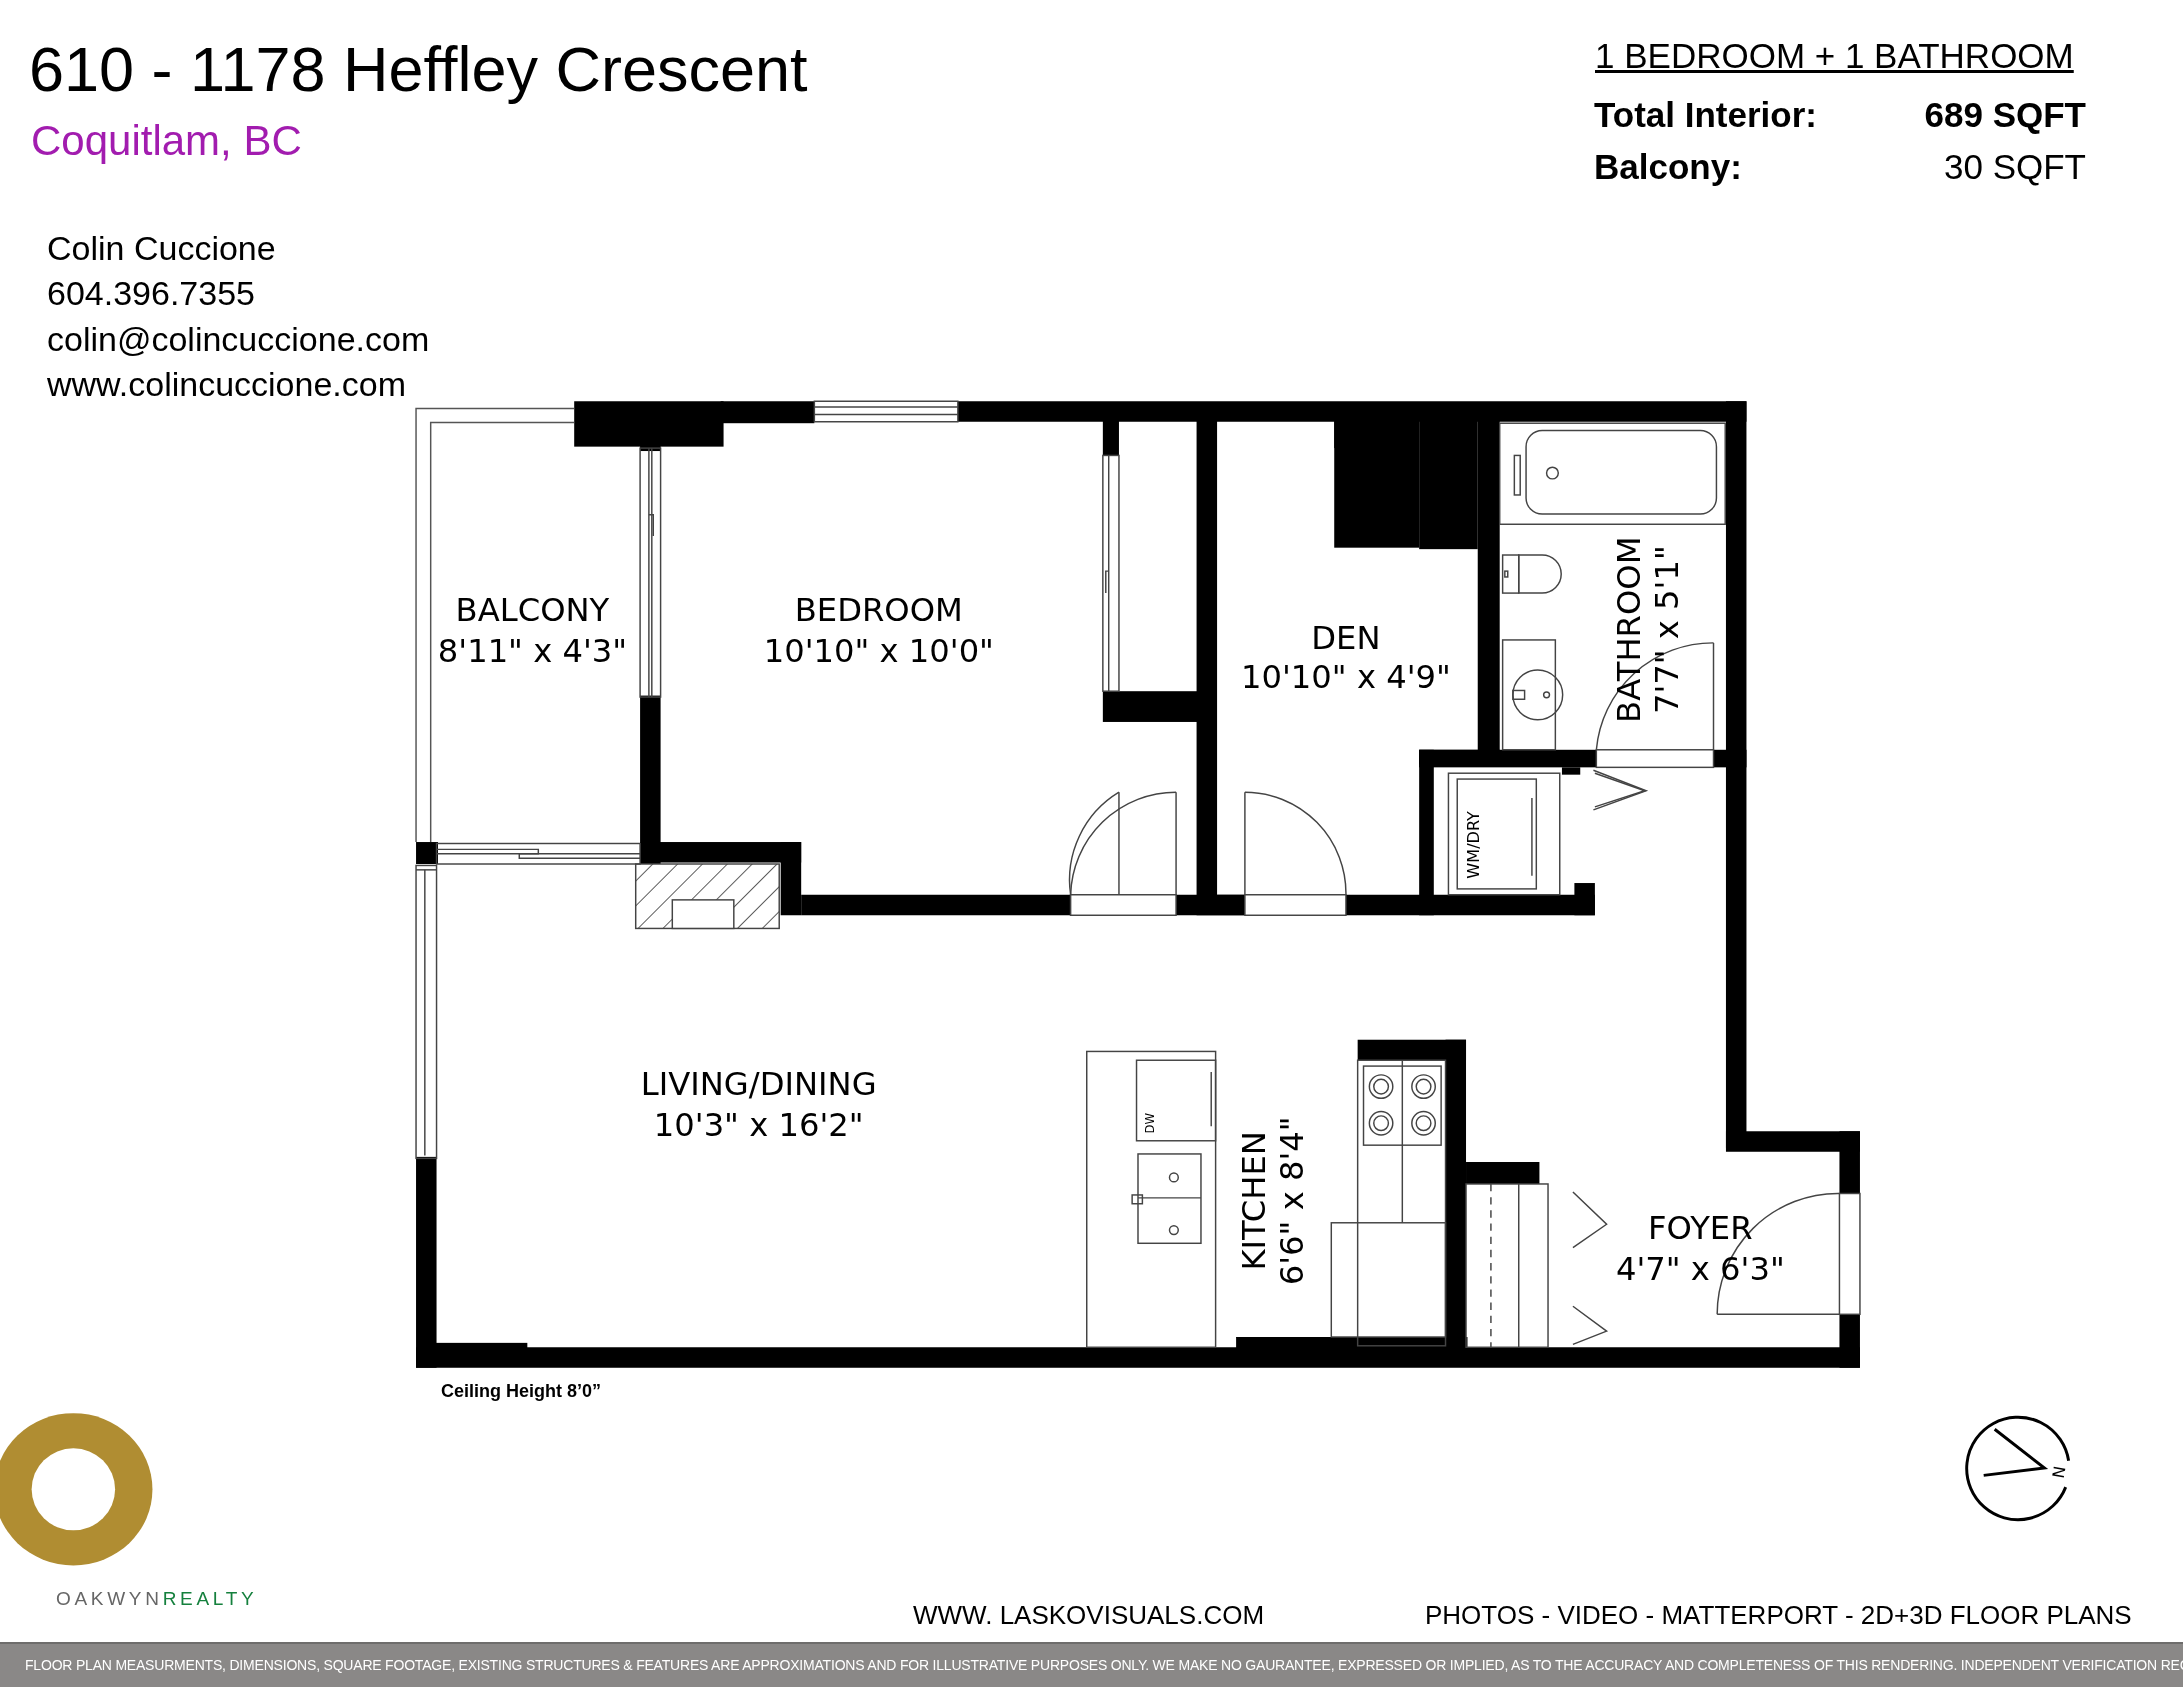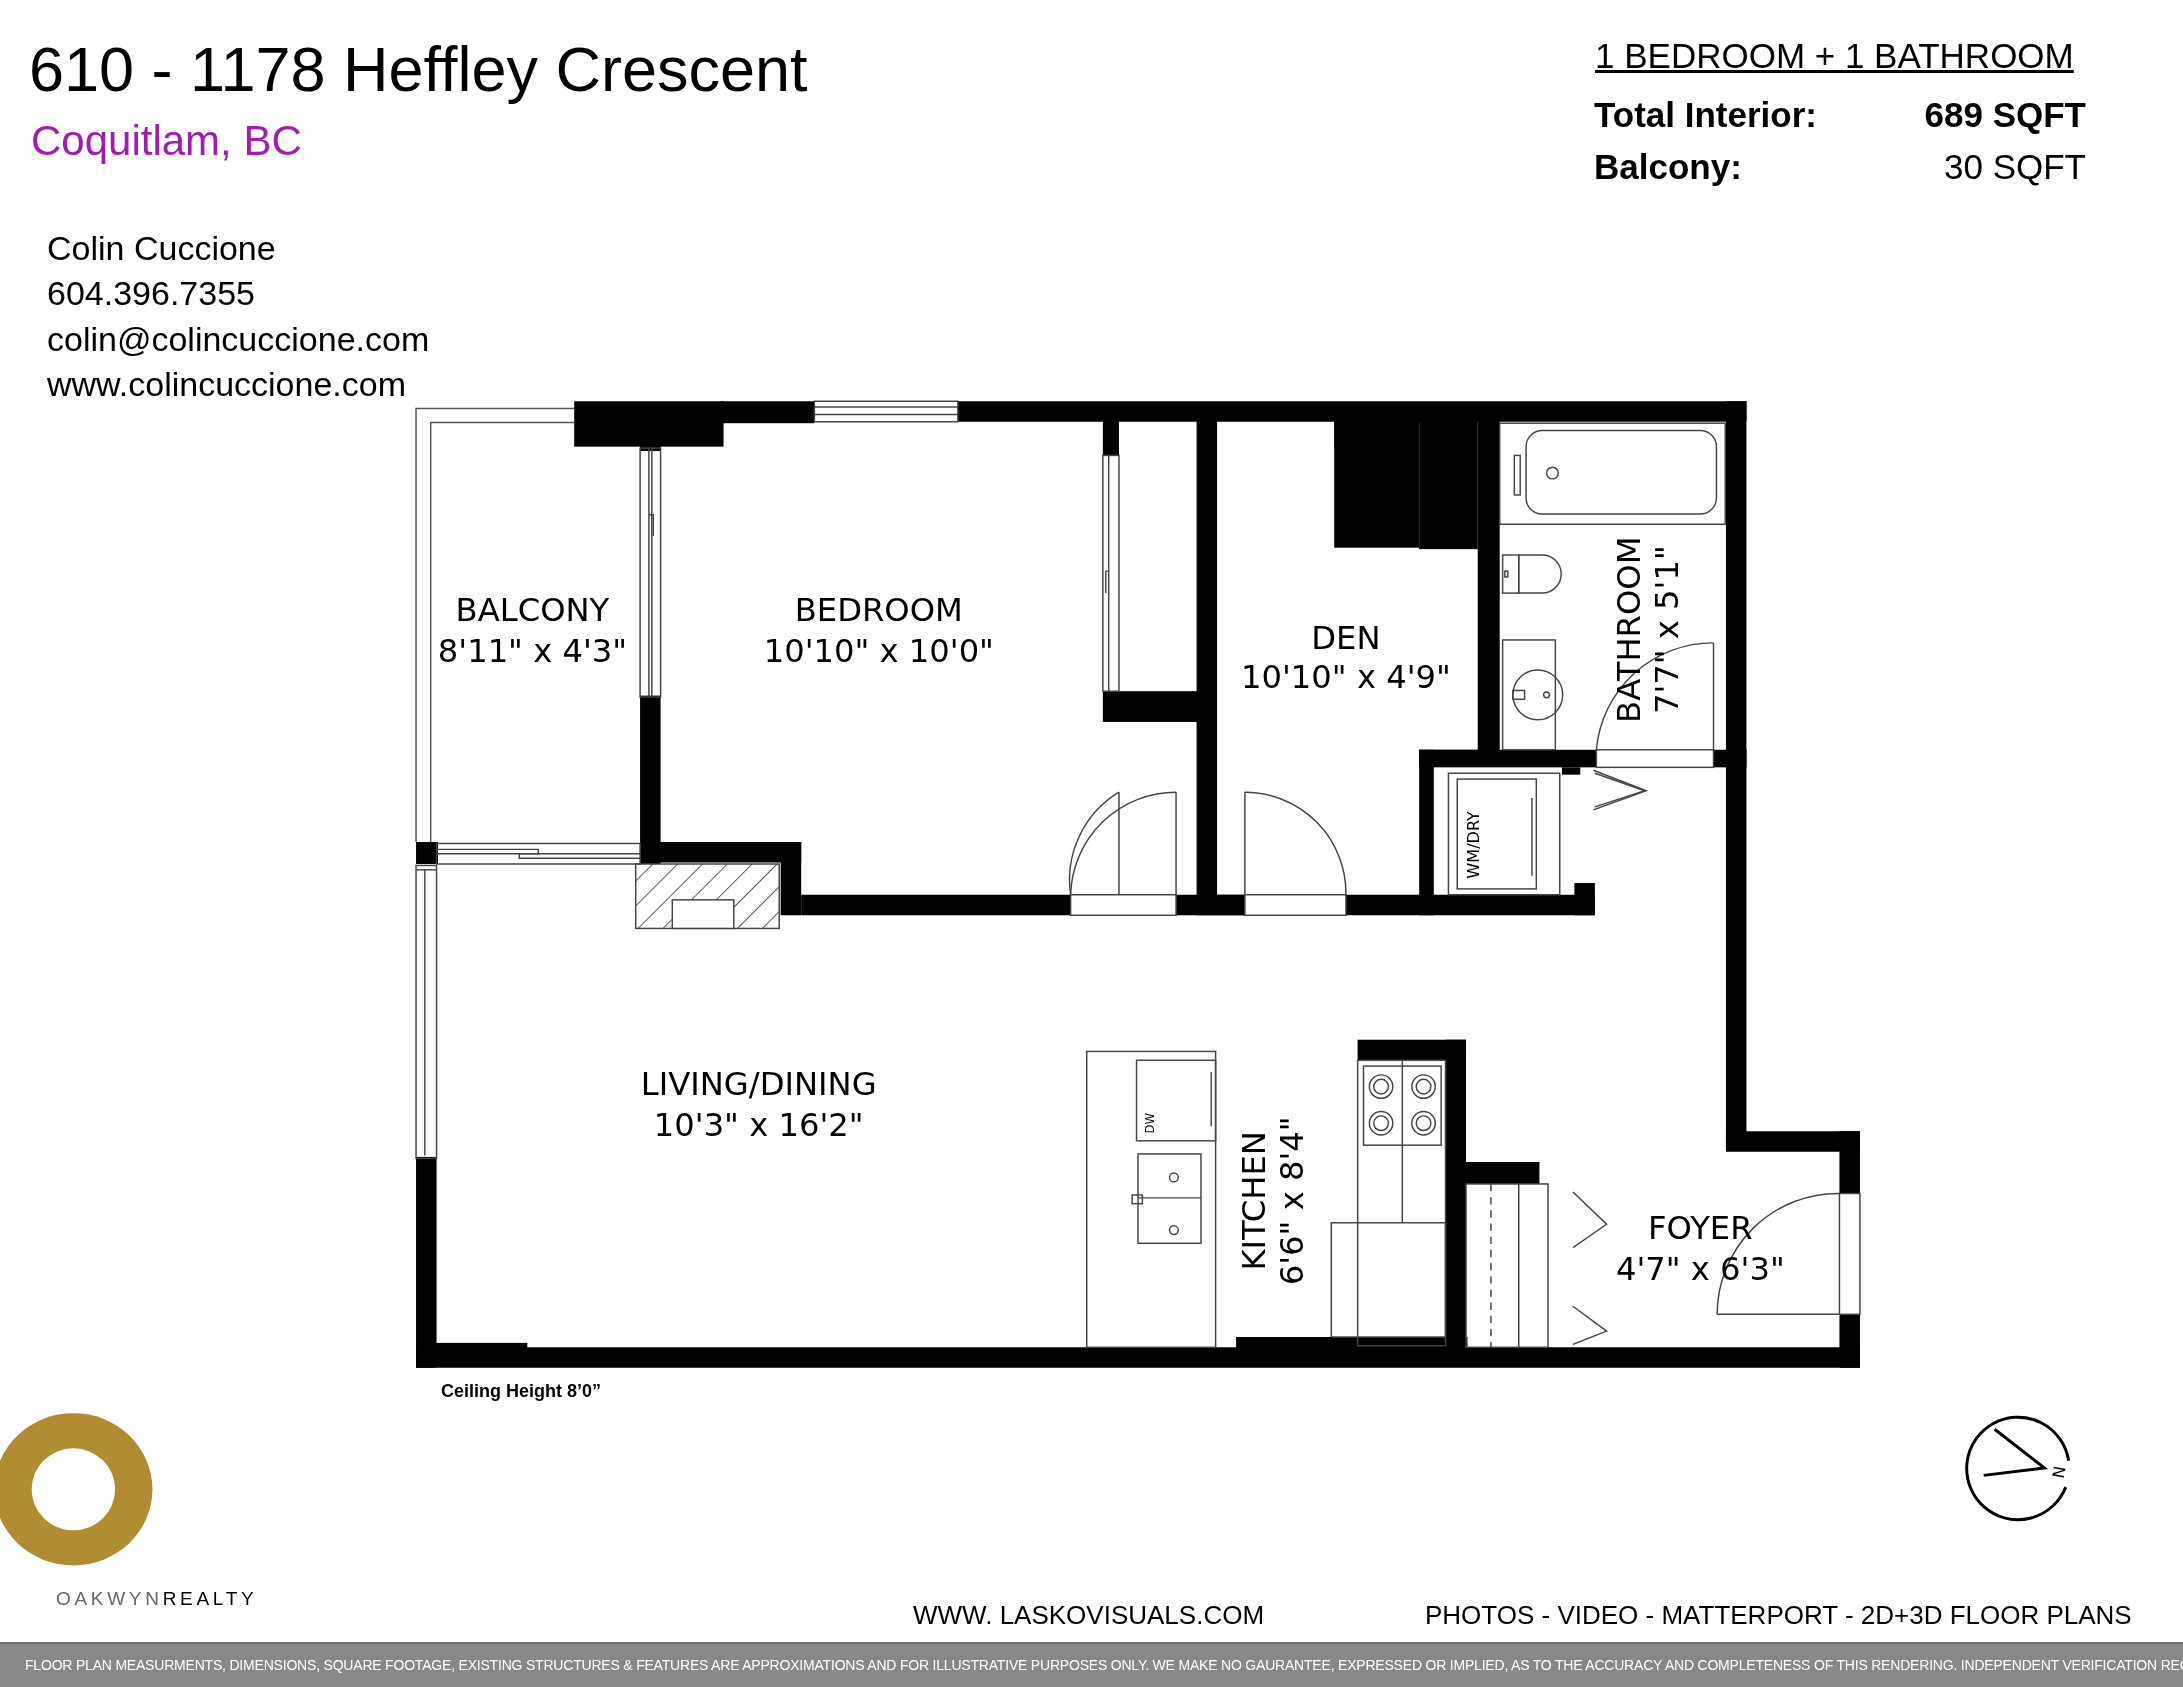--- a/index.html
+++ b/index.html
@@ -7,21 +7,21 @@
   .abs { position: absolute; }
   .title { left: 29px; top: 38px; font-size: 63px; font-weight: 400; letter-spacing: 0px; white-space: nowrap; line-height: 1; }
   .city { left: 31px; top: 120px; font-size: 42px; color: #a21caf; white-space: nowrap; line-height: 1; }
   .contact { left: 47px; font-size: 34px; white-space: nowrap; line-height: 1; margin-top: 42px; }
   .summary-head { left: 1595px; top: 38px; font-size: 35px; white-space: nowrap; line-height: 1; text-decoration: underline; }
   .row-label { left: 1594px; font-size: 35px; white-space: nowrap; line-height: 1; font-weight: bold; }
   .row-value { right: 97px; font-size: 35px; white-space: nowrap; line-height: 1; text-align: center; }
   .bold { font-weight: 700; }
   .ceiling { left: 416px; top: 1381px; font-size: 18px; font-weight: 700; white-space: nowrap; margin-left: 25px; }
   .logo-text { left: 56px; top: 1588px; font-size: 19px; letter-spacing: 3.7px; color: #666; white-space: nowrap; }
-  .logo-text .light { color: #000000; font-weight: 400; }
+  .logo-text .light { color: #15803d; font-weight: 400; }
   .footer-link { top: 1600px; font-size: 26px; white-space: nowrap; letter-spacing: 0px; text-align: center; }
   .disclaimer-bar { left: 0; top: 1642px; width: 2183px; height: 45px; background: #8a8887; border-top: 2.2px solid #6e6d6c; }
   .disclaimer-text { position: absolute; left: 25px; top: 13px; font-size: 14px; color: #ffffff; white-space: nowrap; letter-spacing: -0.2px; }
   svg text { font-family: "DejaVu Sans", sans-serif; }
 </style>
 </head>
 <body>
 
 <div class="abs title">610 - 1178 Heffley Crescent</div>
 <div class="abs city">Coquitlam, BC</div>

